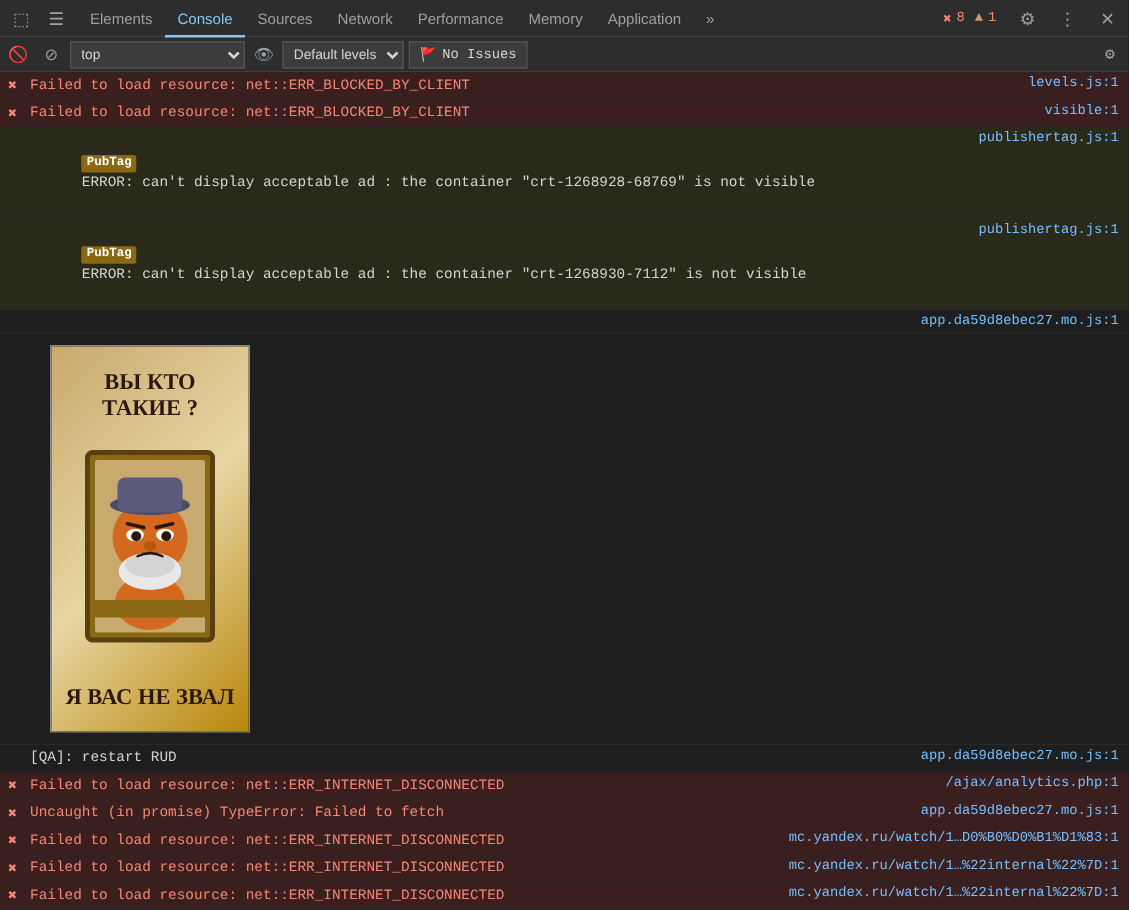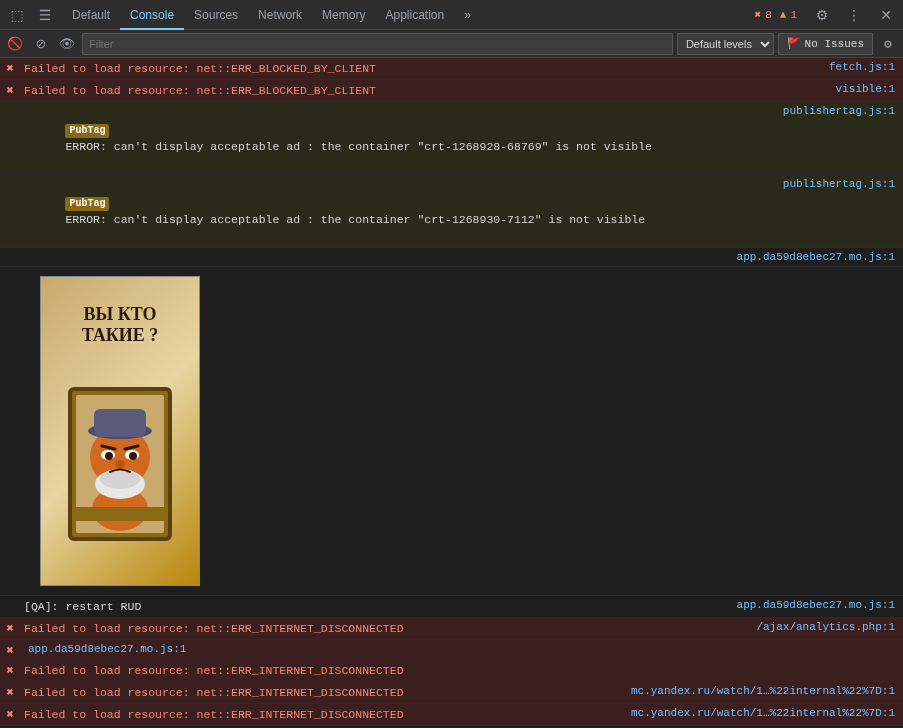--- a/index.html
+++ b/index.html
@@ -196,62 +196,65 @@
   </style>
 </head>
 <body>
 
 <div class="devtools-tabs">
   <div class="left-icons">
     <button class="icon-btn">⬚</button>
     <button class="icon-btn">☰</button>
   </div>
 
-  <button class="tab-btn">Default</button>
+  <button class="tab-btn">Elements</button>
   <button class="tab-btn active">Console</button>
   <button class="tab-btn">Sources</button>
   <button class="tab-btn">Network</button>
+  <button class="tab-btn">Performance</button>
   <button class="tab-btn">Memory</button>
   <button class="tab-btn">Application</button>
   <button class="tab-btn">»</button>
 
   <div class="tabs-right">
     <span class="error-badge">
       <span style="color:#f48771">✖</span>
       <span>8</span>
       <span style="color:#d19a66; margin-left:4px">▲</span>
       <span>1</span>
     </span>
     <button class="icon-btn">⚙</button>
     <button class="icon-btn">⋮</button>
     <button class="icon-btn">✕</button>
   </div>
 </div>
 
 <div class="console-toolbar">
   <button class="toolbar-btn" title="Clear console">🚫</button>
   <button class="toolbar-btn" title="Filter">⊘</button>
+  <select class="context-select">
+    <option>top</option>
+  </select>
   <button class="toolbar-btn" title="Live expressions">👁</button>
-  <input class="filter-input" type="text" placeholder="Filter" style="">
   <select class="levels-select">
     <option>Default levels</option>
   </select>
   <div class="no-issues-badge">
     <span style="color:#75bfff">🚩</span>
     <span>No Issues</span>
   </div>
   <div class="settings-icon">⚙</div>
 </div>
 
 <div class="console-content">
 
   <div class="log-row error">
     <div class="log-icon err">✖</div>
     <div class="log-msg error-text">Failed to load resource: net::ERR_BLOCKED_BY_CLIENT</div>
-    <div class="log-source">fetch.js:1</div>
+    <div class="log-source">levels.js:1</div>
   </div>
 
   <div class="log-row error">
     <div class="log-icon err">✖</div>
     <div class="log-msg error-text">Failed to load resource: net::ERR_BLOCKED_BY_CLIENT</div>
     <div class="log-source">visible:1</div>
   </div>
 
   <div class="log-row pubtag">
     <div class="log-icon" style="width:20px"></div>
@@ -306,45 +309,48 @@
             <line x1="42" y1="67" x2="55" y2="70" stroke="#2c1810" stroke-width="3" stroke-linecap="round"></line>
             <line x1="65" y1="70" x2="78" y2="67" stroke="#2c1810" stroke-width="3" stroke-linecap="round"></line>
 
             <ellipse cx="60" cy="85" rx="5" ry="4" fill="#b8560a"></ellipse>
 
             <ellipse cx="60" cy="105" rx="25" ry="15" fill="#e8e8e8"></ellipse>
             <ellipse cx="60" cy="100" rx="20" ry="10" fill="#d4d4d4"></ellipse>
 
             <path d="M 50 93 Q 60 88 70 93" stroke="#2c1810" stroke-width="2" fill="none" stroke-linecap="round"></path>
           </svg>
+          <div class="img-text">Я ВАС НЕ ЗВАЛ</div>
         </div>
       </div>
     </div>
   </div>
 
   <div class="log-row info">
     <div class="log-icon" style="width:20px"></div>
     <div class="log-msg qa-row">[QA]: restart RUD</div>
     <div class="log-source">app.da59d8ebec27.mo.js:1</div>
   </div>
 
   <div class="log-row error">
     <div class="log-icon err">✖</div>
     <div class="log-msg error-text">Failed to load resource: net::ERR_INTERNET_DISCONNECTED</div>
     <div class="log-source">/ajax/analytics.php:1</div>
   </div>
 
   <div class="log-row error">
     <div class="log-icon err">✖</div>
+    <div class="log-msg error-text">Uncaught (in promise) TypeError: Failed to fetch</div>
     <div class="log-source">app.da59d8ebec27.mo.js:1</div>
   </div>
 
   <div class="log-row error">
     <div class="log-icon err">✖</div>
     <div class="log-msg error-text">Failed to load resource: net::ERR_INTERNET_DISCONNECTED</div>
+    <div class="log-source">mc.yandex.ru/watch/1…D0%B0%D0%B1%D1%83:1</div>
   </div>
 
   <div class="log-row error">
     <div class="log-icon err">✖</div>
     <div class="log-msg error-text">Failed to load resource: net::ERR_INTERNET_DISCONNECTED</div>
     <div class="log-source">mc.yandex.ru/watch/1…%22internal%22%7D:1</div>
   </div>
 
   <div class="log-row error">
     <div class="log-icon err">✖</div>

